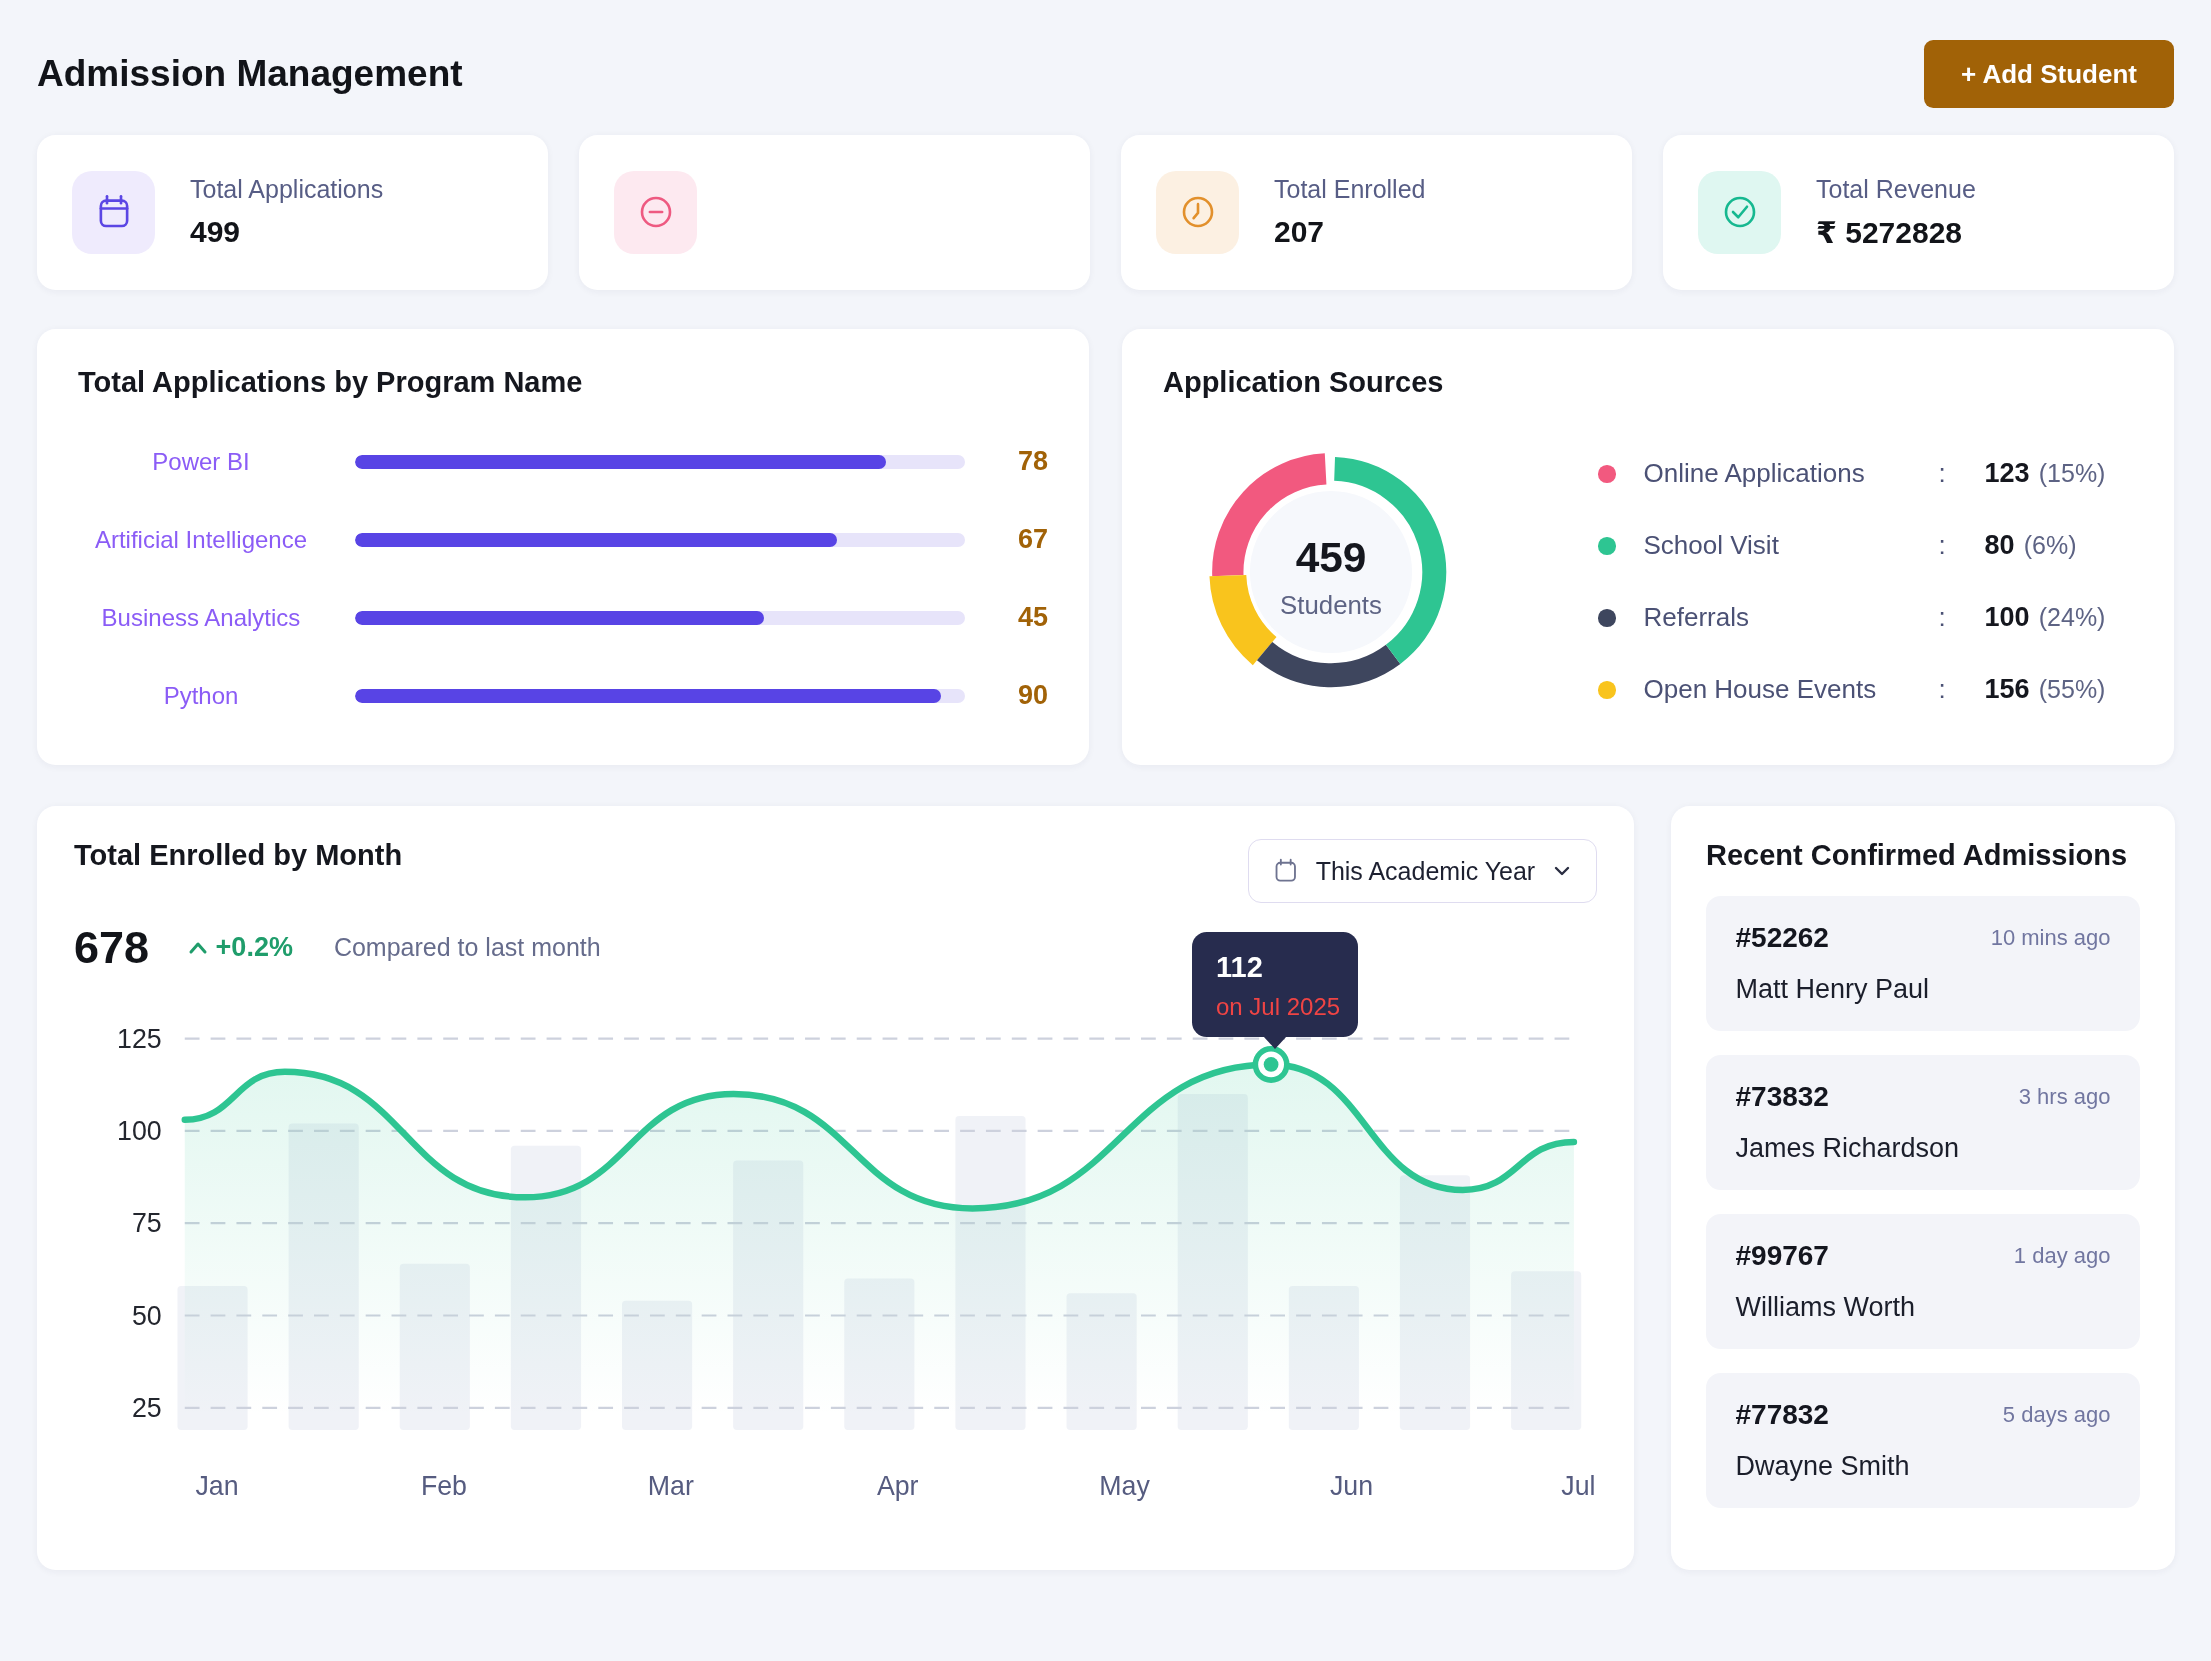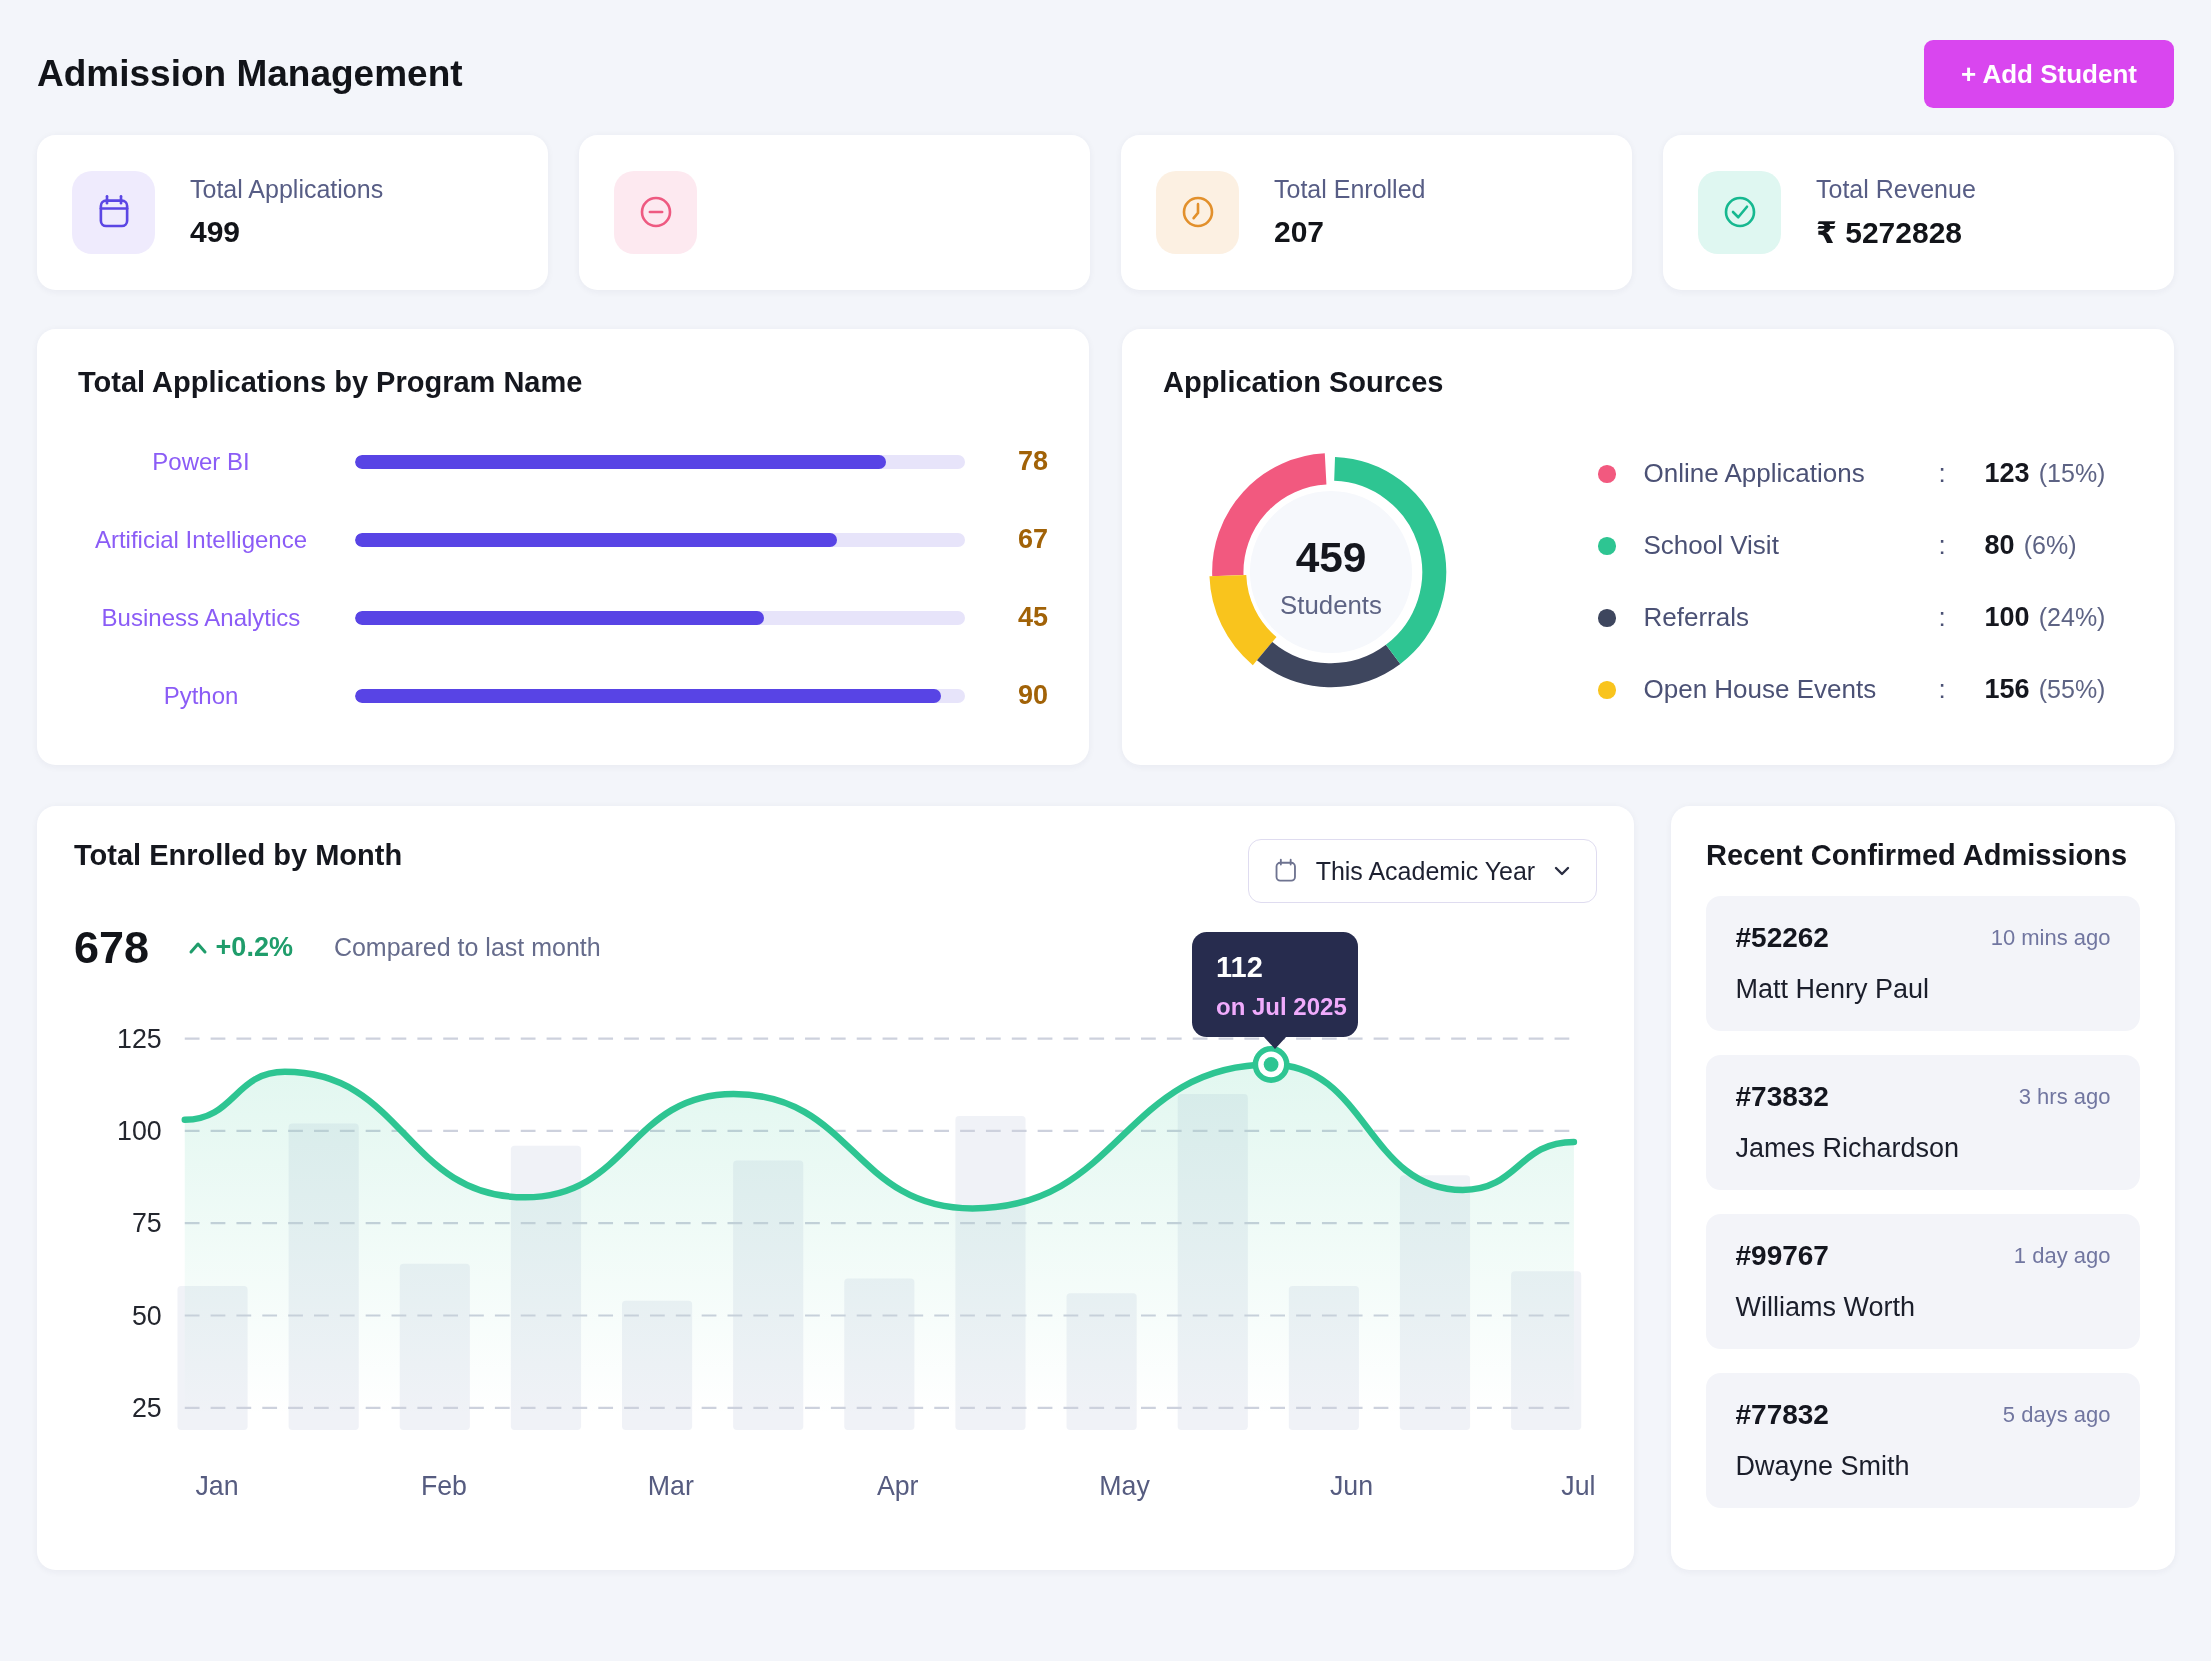--- a/index.html
+++ b/index.html
@@ -8,21 +8,21 @@
     background:#F3F5FA;
     font-family:"Liberation Sans","DejaVu Sans",sans-serif;
     color:#16181F;
   }
   .page { padding:28px 37px; }
 
   
   .topbar { display:flex; justify-content:space-between; align-items:center; height:92px; }
   .page-title { font-size:37px; font-weight:700; color:#121419; }
   .add-btn {
-    background:#d946ef; color:#fff; border:none; cursor:pointer;
+    background:#a16207; color:#fff; border:none; cursor:pointer;
     font-family:inherit; font-size:26px; font-weight:600;
     padding:18.5px 37px; border-radius:9.2px;
   }
 
   
   .card {
     background:#fff; border-radius:18.5px;
     box-shadow:0 1.8px 7.4px rgba(30,34,70,.05);
   }
 
@@ -78,21 +78,21 @@
   .tooltip {
     position:absolute; width:166px; background:#272C4E; border-radius:14.8px;
     padding:18.5px 0 16.6px 24px; z-index:5;
   }
   .tooltip:after {
     content:""; position:absolute; left:50%; bottom:-12px; margin-left:-12px;
     border-left:12px solid transparent; border-right:12px solid transparent;
     border-top:13px solid #272C4E;
   }
   .tooltip-value { font-size:29px; font-weight:700; color:#fff; }
-  .tooltip-label { font-size:24px; color:#f0abfc; margin-top:9.2px;font-weight:bold; }
+  .tooltip-label { font-size:24px; color:#ef4444; margin-top:9.2px; }
 
   .admissions-card { height:764px; padding:33px 35px; }
   .adm-item { background:#F3F4F9; border-radius:14.8px; padding:26px 29.5px; margin-top:24px; cursor:pointer; }
   .adm-top { display:flex; justify-content:space-between; align-items:center; }
   .adm-id { font-size:28px; font-weight:700; color:#14161f; }
   .adm-time { font-size:22px; color:#7176A0; }
   .adm-name { font-size:27px; color:#1b1e2b; margin-top:20px; }
 
   svg { display:block; }
 </style>

